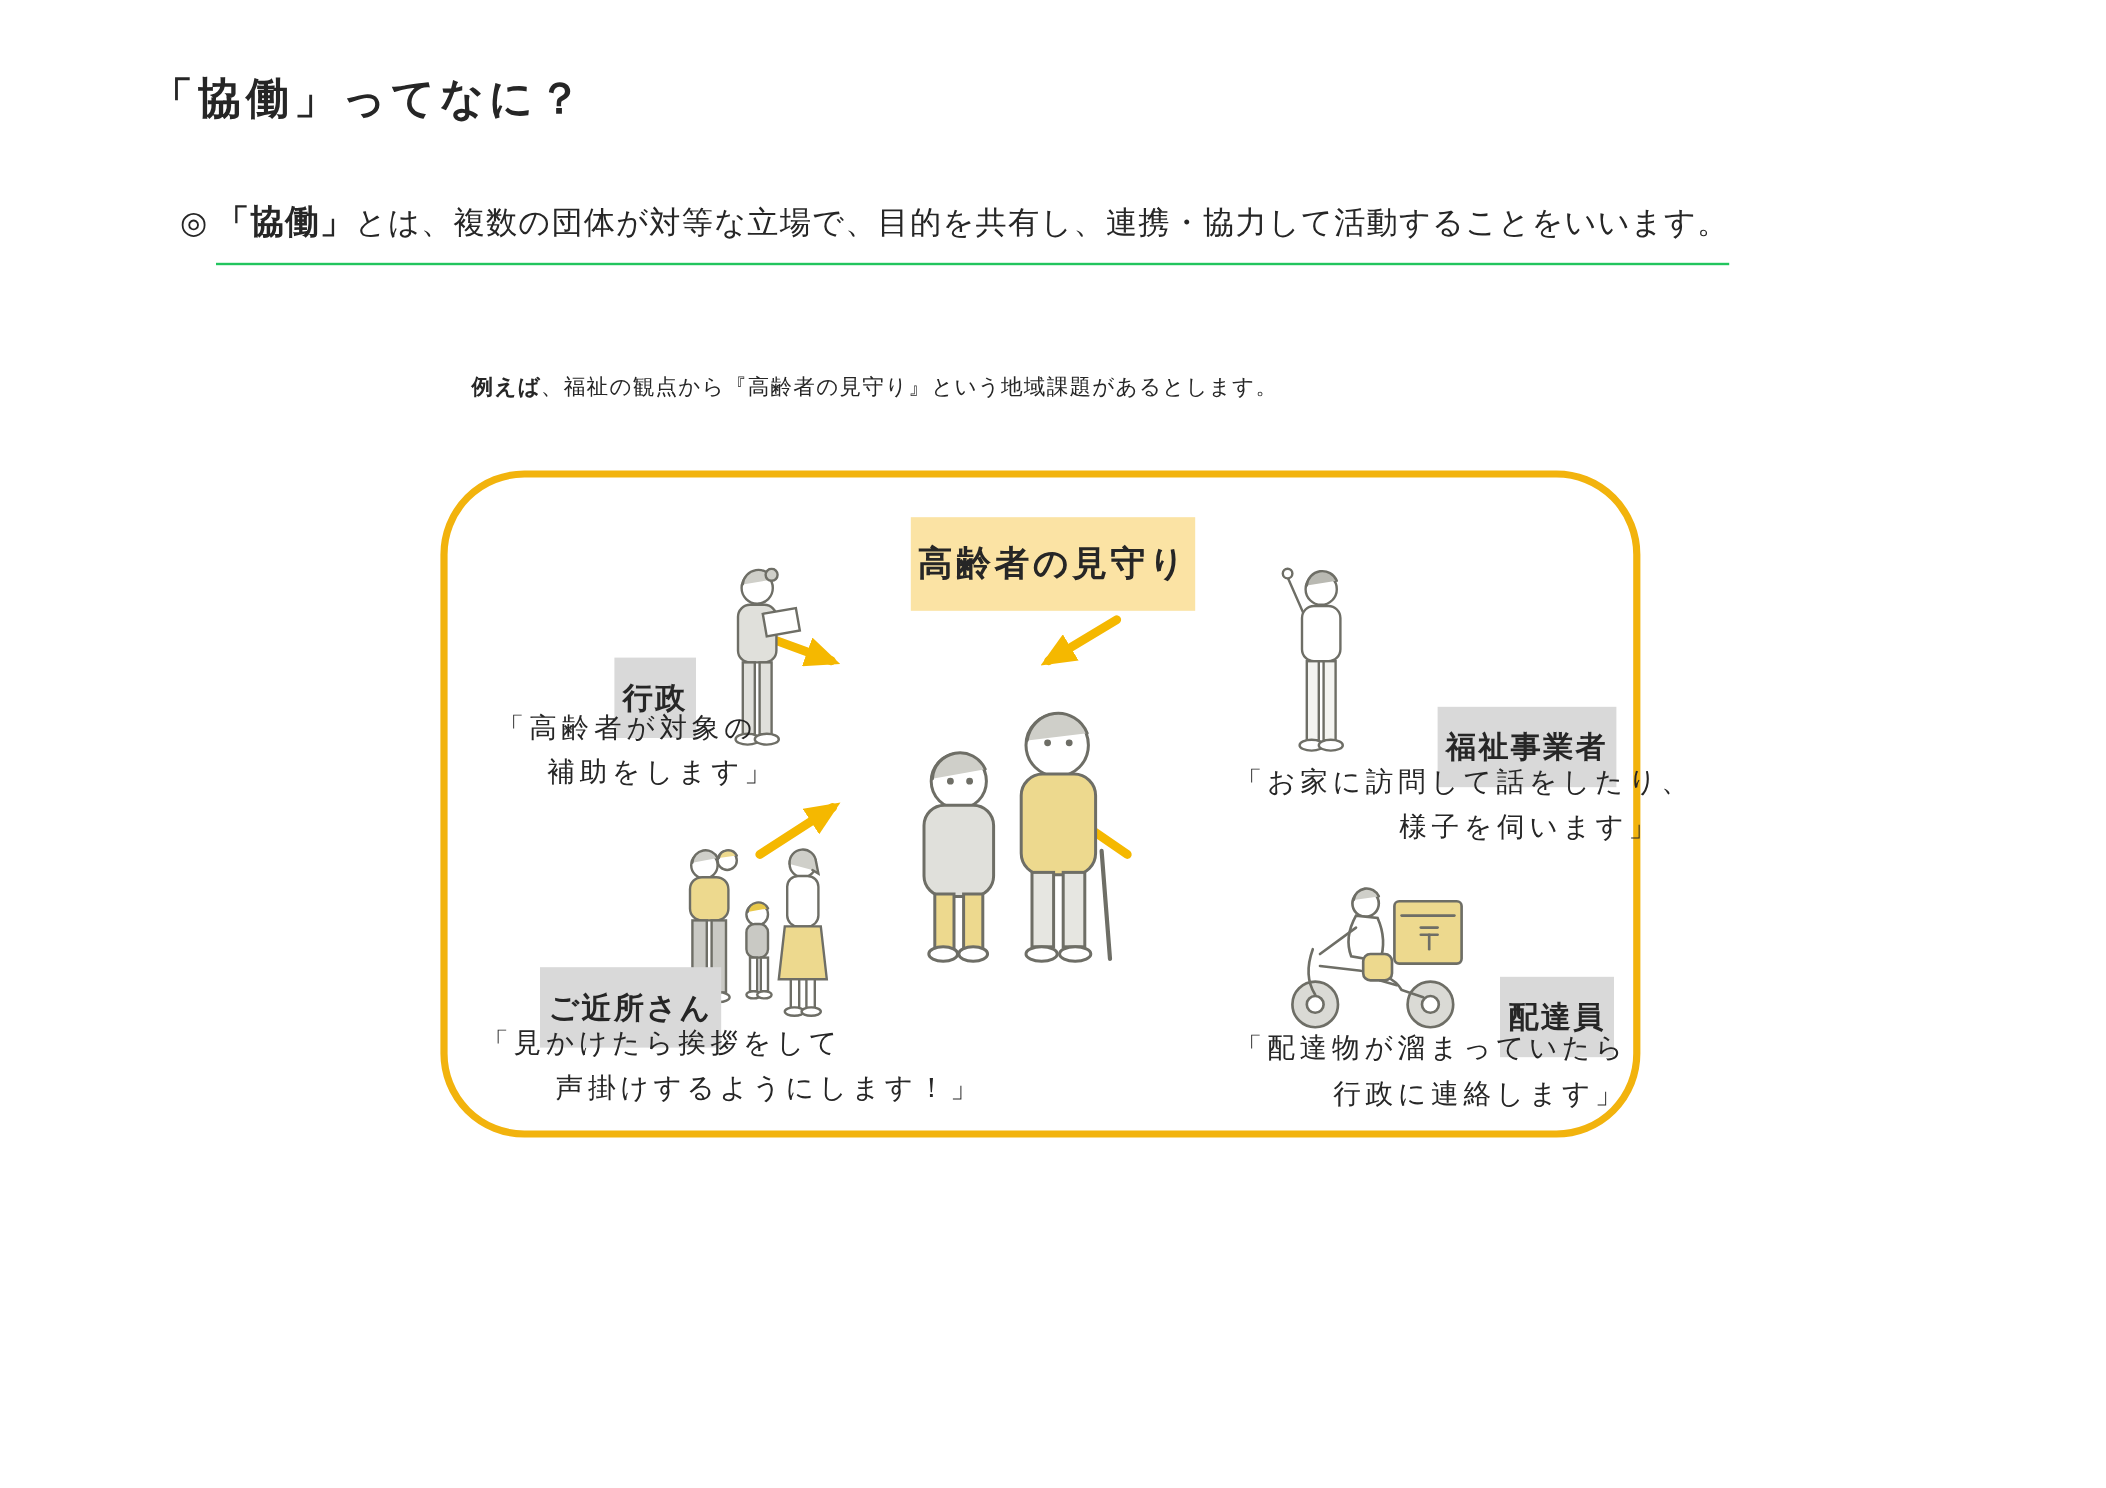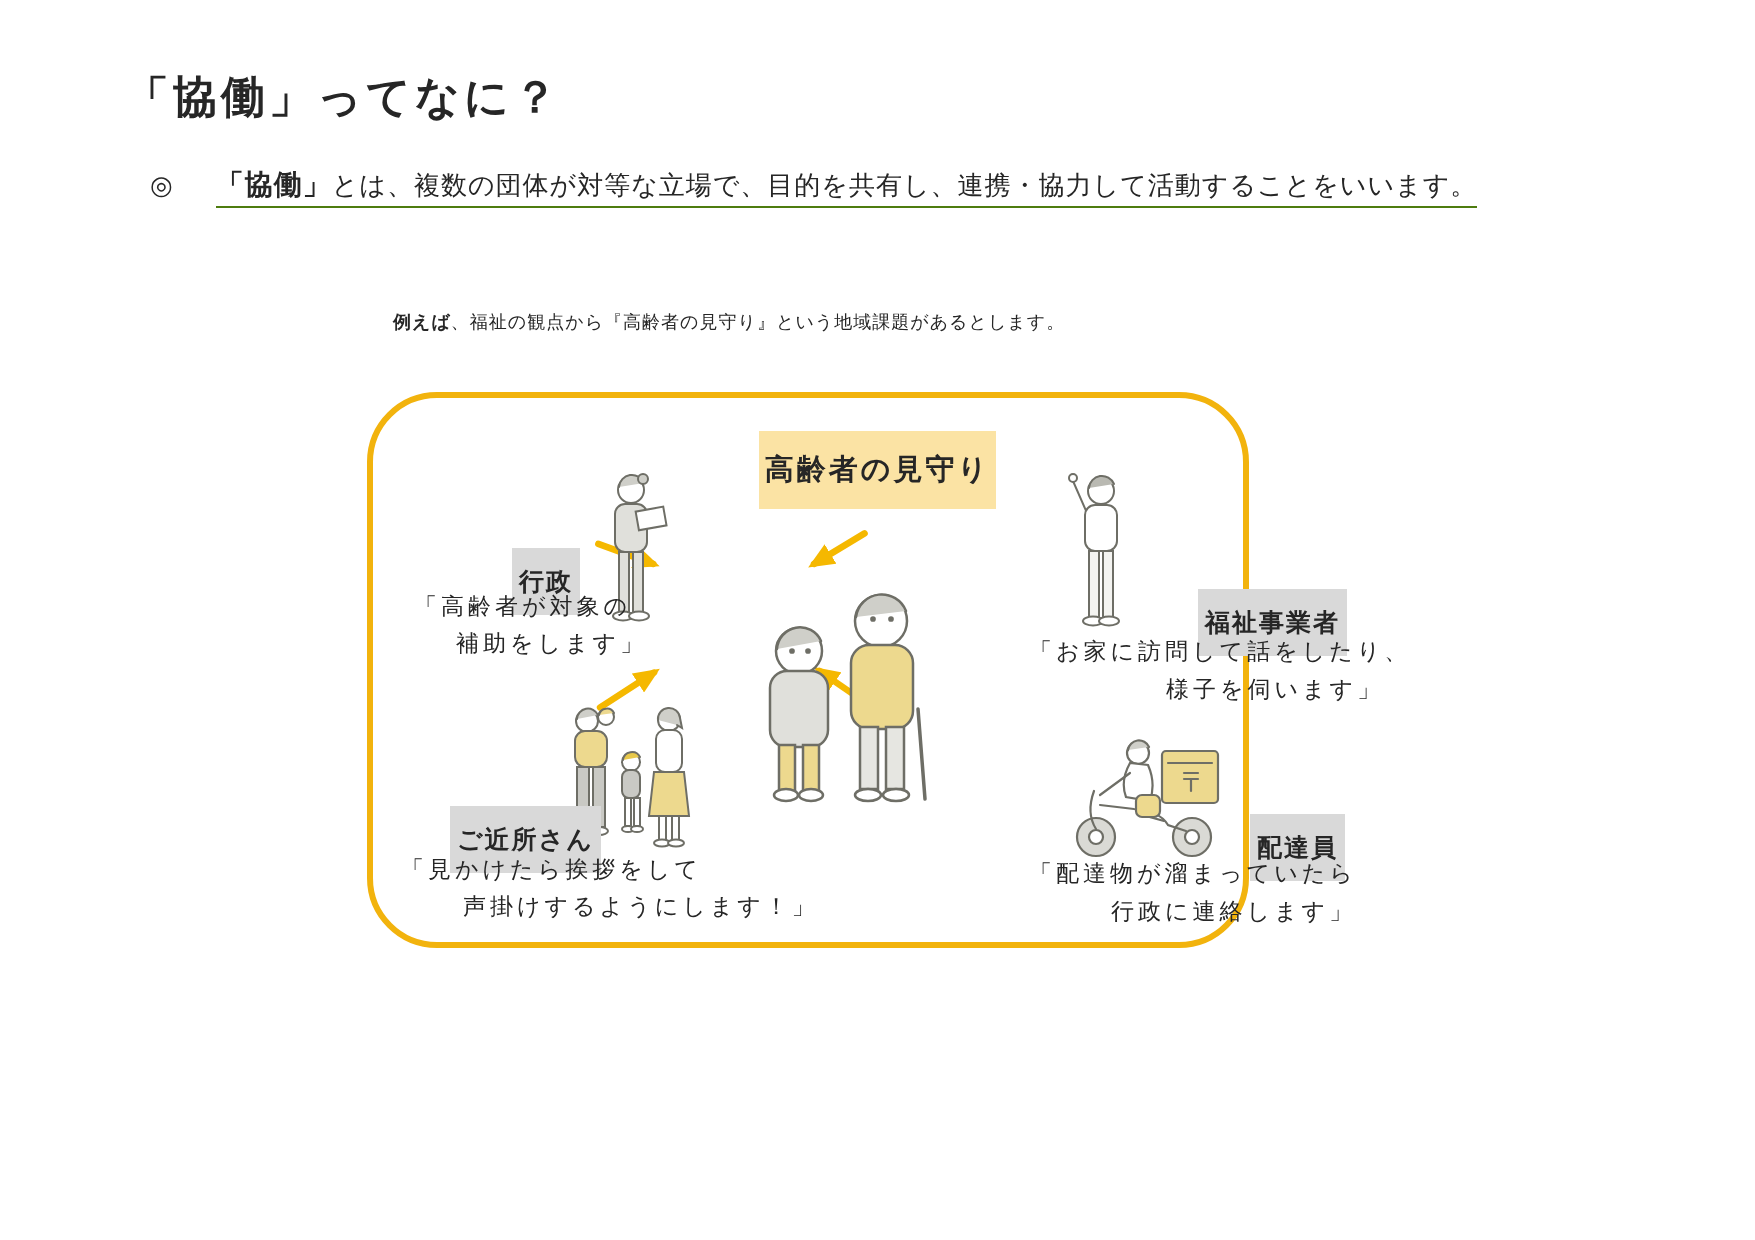--- a/index.html
+++ b/index.html
@@ -1,29 +1,29 @@
 <!DOCTYPE html>
 <html lang="ja" style="--border: #F2B30D; --arrow: #F5B800; --topic-bg: #FBE3A4; --label-bg: #D9D9D9;"><head>
 <meta charset="utf-8">
 <style>
   html,body{margin:0;padding:0;background:#ffffff;}
   body{font-family:"DejaVu Sans","Liberation Sans",sans-serif;color:#262626;}
   .page{position:relative;width:1755px;height:1240px;background:#fff;overflow:hidden;}
 
-  .title{position:absolute;left:125px;top:68px;font-size:44px;font-weight:800;letter-spacing:4px;}
+  .title{position:absolute;left:125px;top:58px;font-size:36px;font-weight:800;letter-spacing:4px;}
 
   .definition{position:absolute;left:150px;top:166px;font-size:26px;letter-spacing:1px;white-space:nowrap;}
   .definition .marker{margin-right:6px;}
-  .definition .underlined{border-bottom:2px solid #4d7c0f;padding-bottom:6px;margin-left:36px;}
+  .definition .underlined{border-bottom:2px solid #22c55e;padding-bottom:18px;}
   .definition .term{font-weight:800;font-size:28px;}
 
   .example{position:absolute;left:393px;top:310px;font-size:18px;letter-spacing:1px;white-space:nowrap;}
   .example .lead{font-weight:800;}
 
-  .diagram{position:absolute;left:367px;top:392px;width:882px;height:556px;
+  .diagram{position:absolute;left:367px;top:392px;width:1000px;height:556px;
            border:6px solid var(--border,#F2B30D);border-radius:70px;box-sizing:border-box;}
 
   .topic-box{position:absolute;left:386px;top:33px;width:237px;height:78px;
              background:var(--topic-bg,#FBE3A4);display:flex;align-items:center;justify-content:center;
              font-size:29px;letter-spacing:3px;font-weight:600;}
 
   .actor-label{position:absolute;background:var(--label-bg,#D9D9D9);padding:17px 7px;
                font-size:25px;font-weight:800;letter-spacing:2px;white-space:nowrap;margin-left:29px;}
   .quote-line{position:absolute;font-size:23px;letter-spacing:4px;white-space:nowrap;}
 

